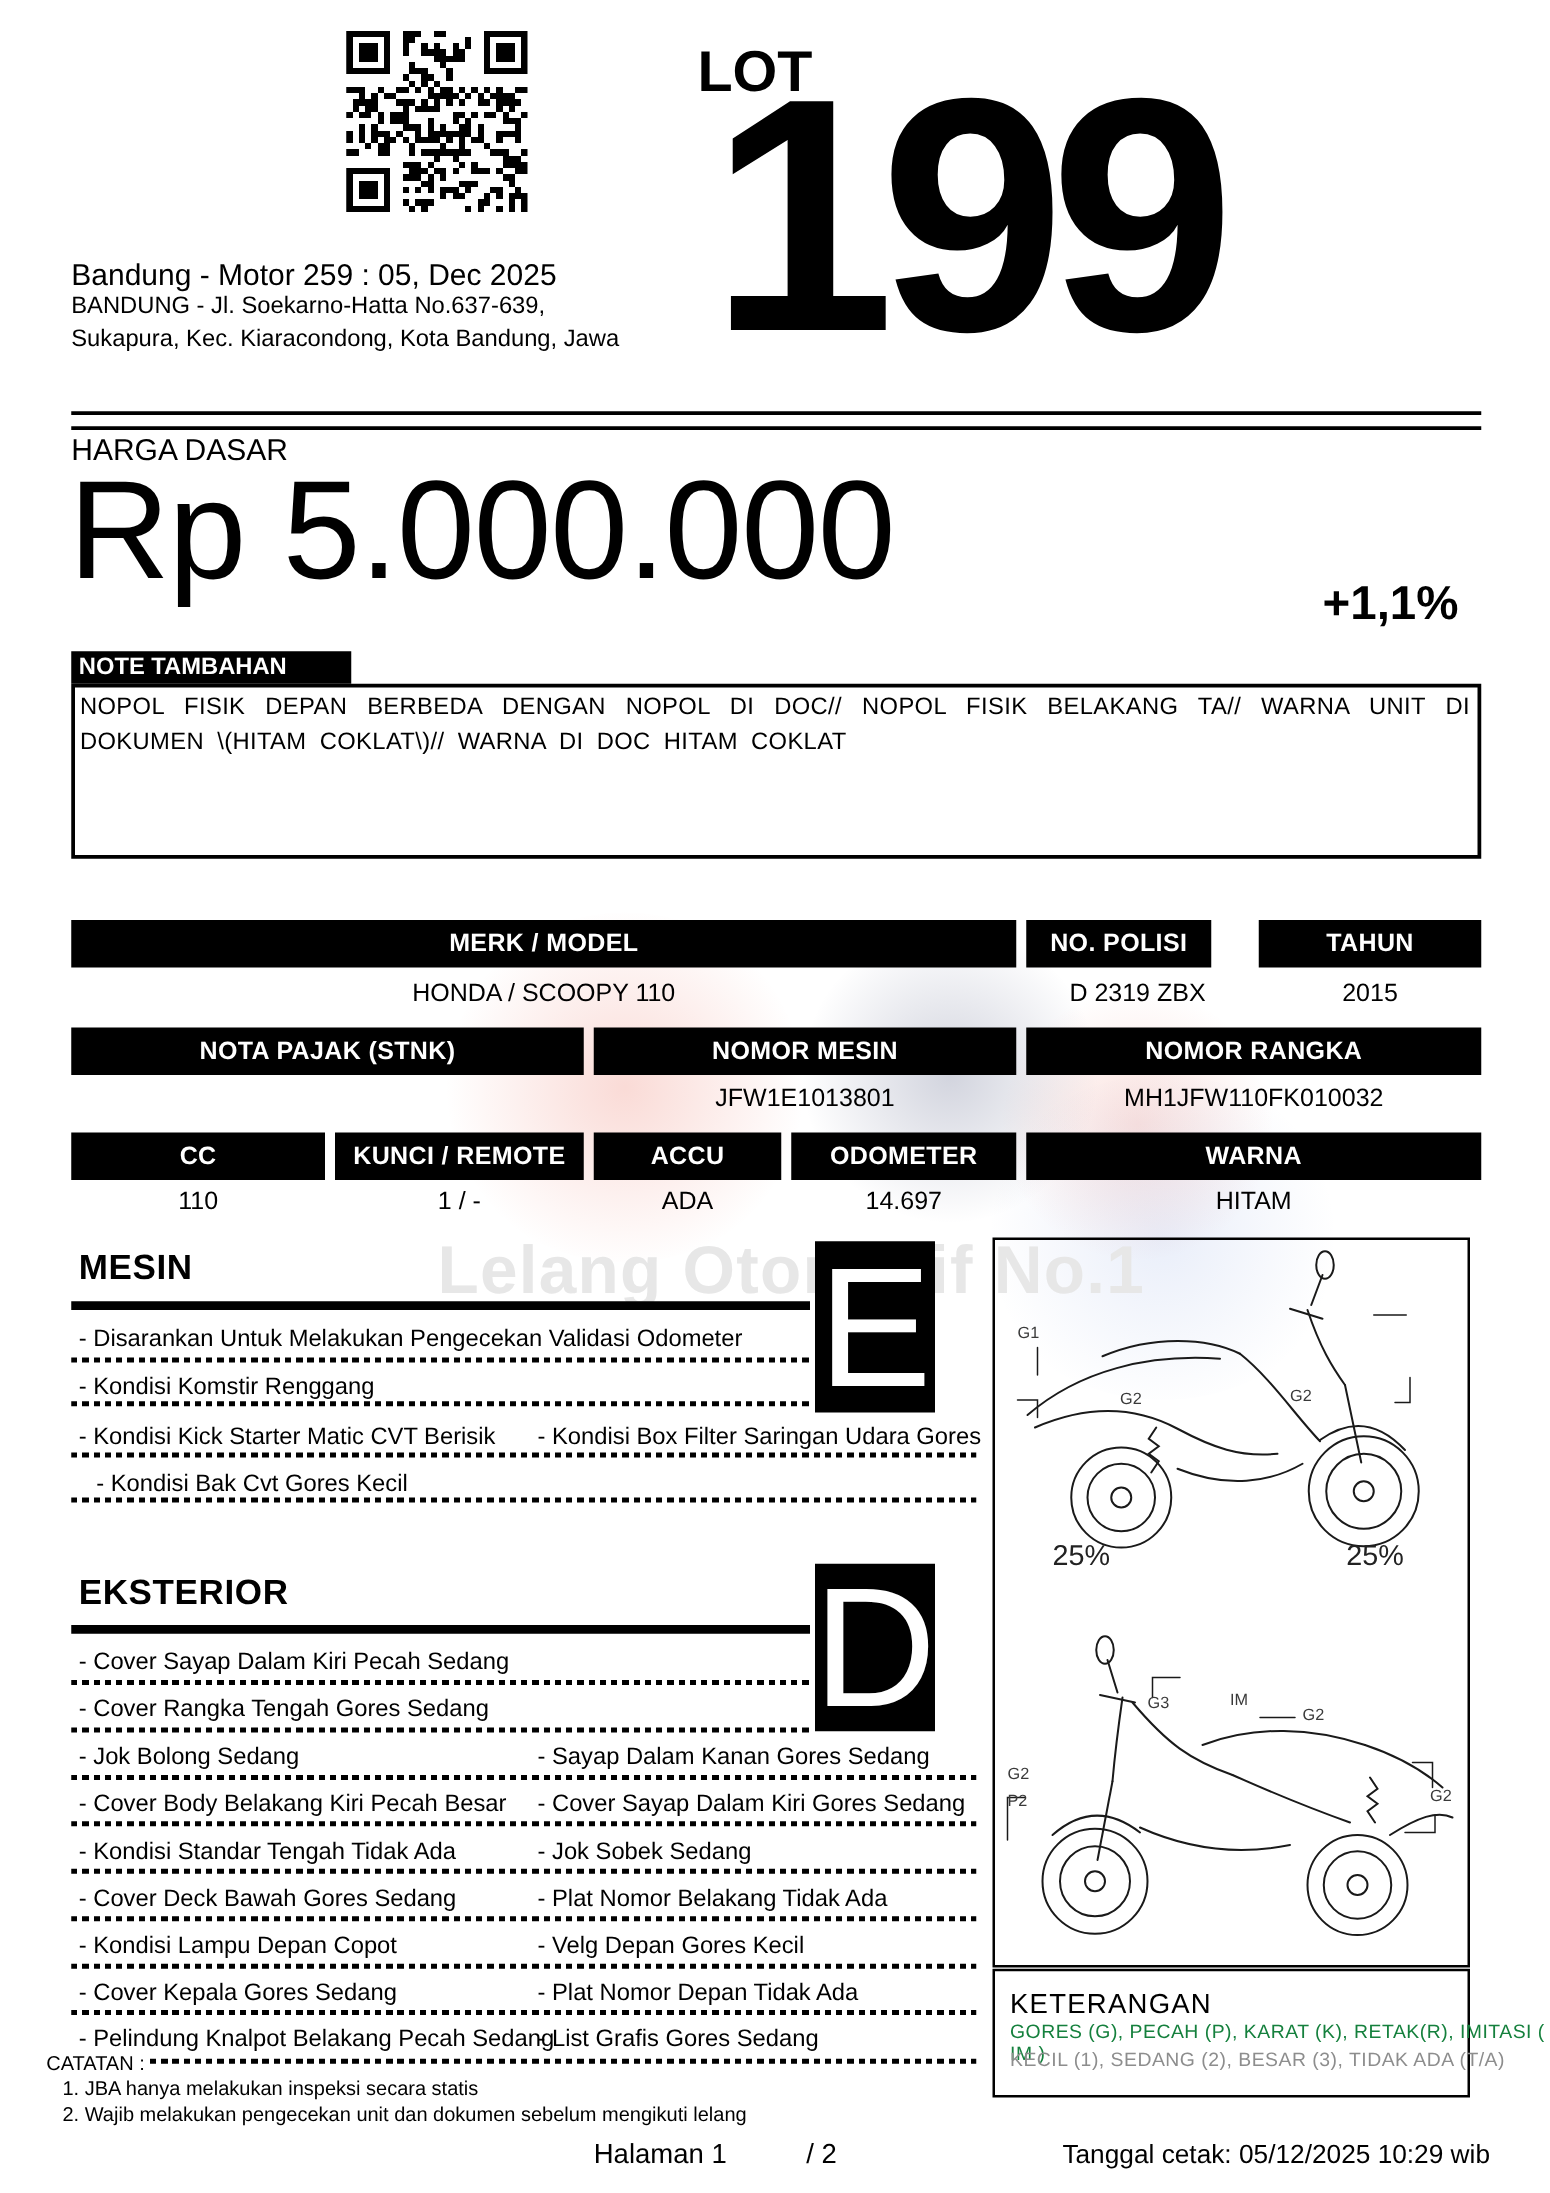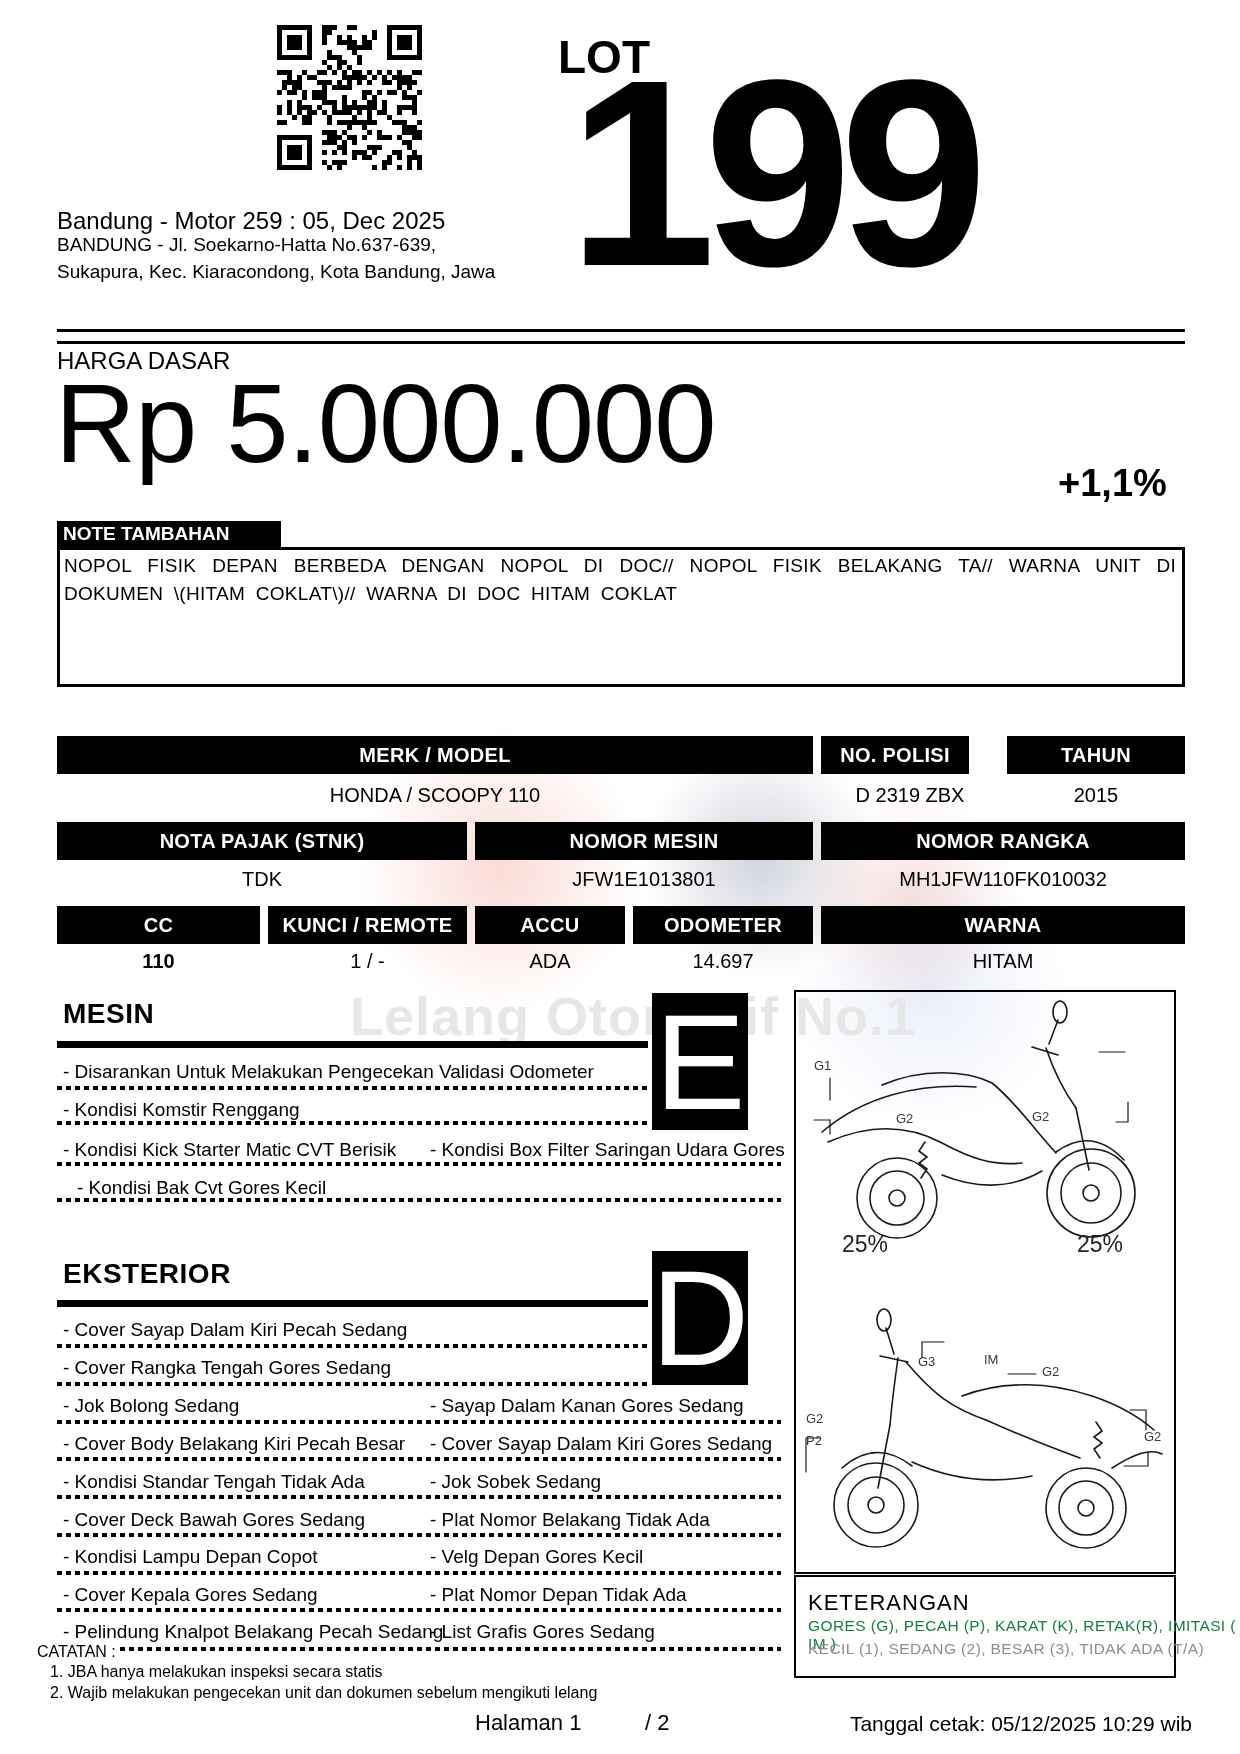--- a/index.html
+++ b/index.html
@@ -335,30 +335,29 @@
   <div class="hcell" style="left:57px;top:736px;width:756px;height:38px;">MERK / MODEL</div>
   <div class="hcell" style="left:821px;top:736px;width:148px;height:38px;">NO. POLISI</div>
   <div class="hcell" style="left:1007px;top:736px;width:178px;height:38px;">TAHUN</div>
   <div class="vcell" style="left:57px;top:784px;width:756px;">HONDA / SCOOPY 110</div>
   <div class="vcell" style="left:821px;top:784px;width:178px;">D 2319 ZBX</div>
   <div class="vcell" style="left:1007px;top:784px;width:178px;">2015</div>
 
   <div class="hcell" style="left:57px;top:822px;width:410px;height:38px;">NOTA PAJAK (STNK)</div>
   <div class="hcell" style="left:475px;top:822px;width:338px;height:38px;">NOMOR MESIN</div>
   <div class="hcell" style="left:821px;top:822px;width:364px;height:38px;">NOMOR RANGKA</div>
-  <div class="vcell" style="left:57px;top:868px;width:410px;">TDK</div>
   <div class="vcell" style="left:475px;top:868px;width:338px;">JFW1E1013801</div>
   <div class="vcell" style="left:821px;top:868px;width:364px;">MH1JFW110FK010032</div>
 
   <div class="hcell" style="left:57px;top:906px;width:203px;height:38px;">CC</div>
   <div class="hcell" style="left:268px;top:906px;width:199px;height:38px;">KUNCI / REMOTE</div>
   <div class="hcell" style="left:475px;top:906px;width:150px;height:38px;">ACCU</div>
   <div class="hcell" style="left:633px;top:906px;width:180px;height:38px;">ODOMETER</div>
   <div class="hcell" style="left:821px;top:906px;width:364px;height:38px;">WARNA</div>
-  <div class="vcell" style="left:57px;top:950px;width:203px;font-weight:bold;">110</div>
+  <div class="vcell" style="left:57px;top:950px;width:203px;">110</div>
   <div class="vcell" style="left:268px;top:950px;width:199px;">1 / -</div>
   <div class="vcell" style="left:475px;top:950px;width:150px;text-align:right;">ADA</div>
   <div class="vcell" style="left:633px;top:950px;width:180px;">14.697</div>
   <div class="vcell" style="left:821px;top:950px;width:364px;">HITAM</div>
 
   <div class="sechead" style="left:63px;top:998px;">MESIN</div>
   <div class="rule" style="left:57px;top:1041px;width:591px;"></div>
   <div class="grade" style="left:652px;top:993px;width:96px;height:137px;">E</div>
 
   <div class="item" style="left:63px;top:1061px;">- Disarankan Untuk Melakukan Pengecekan Validasi Odometer</div>

